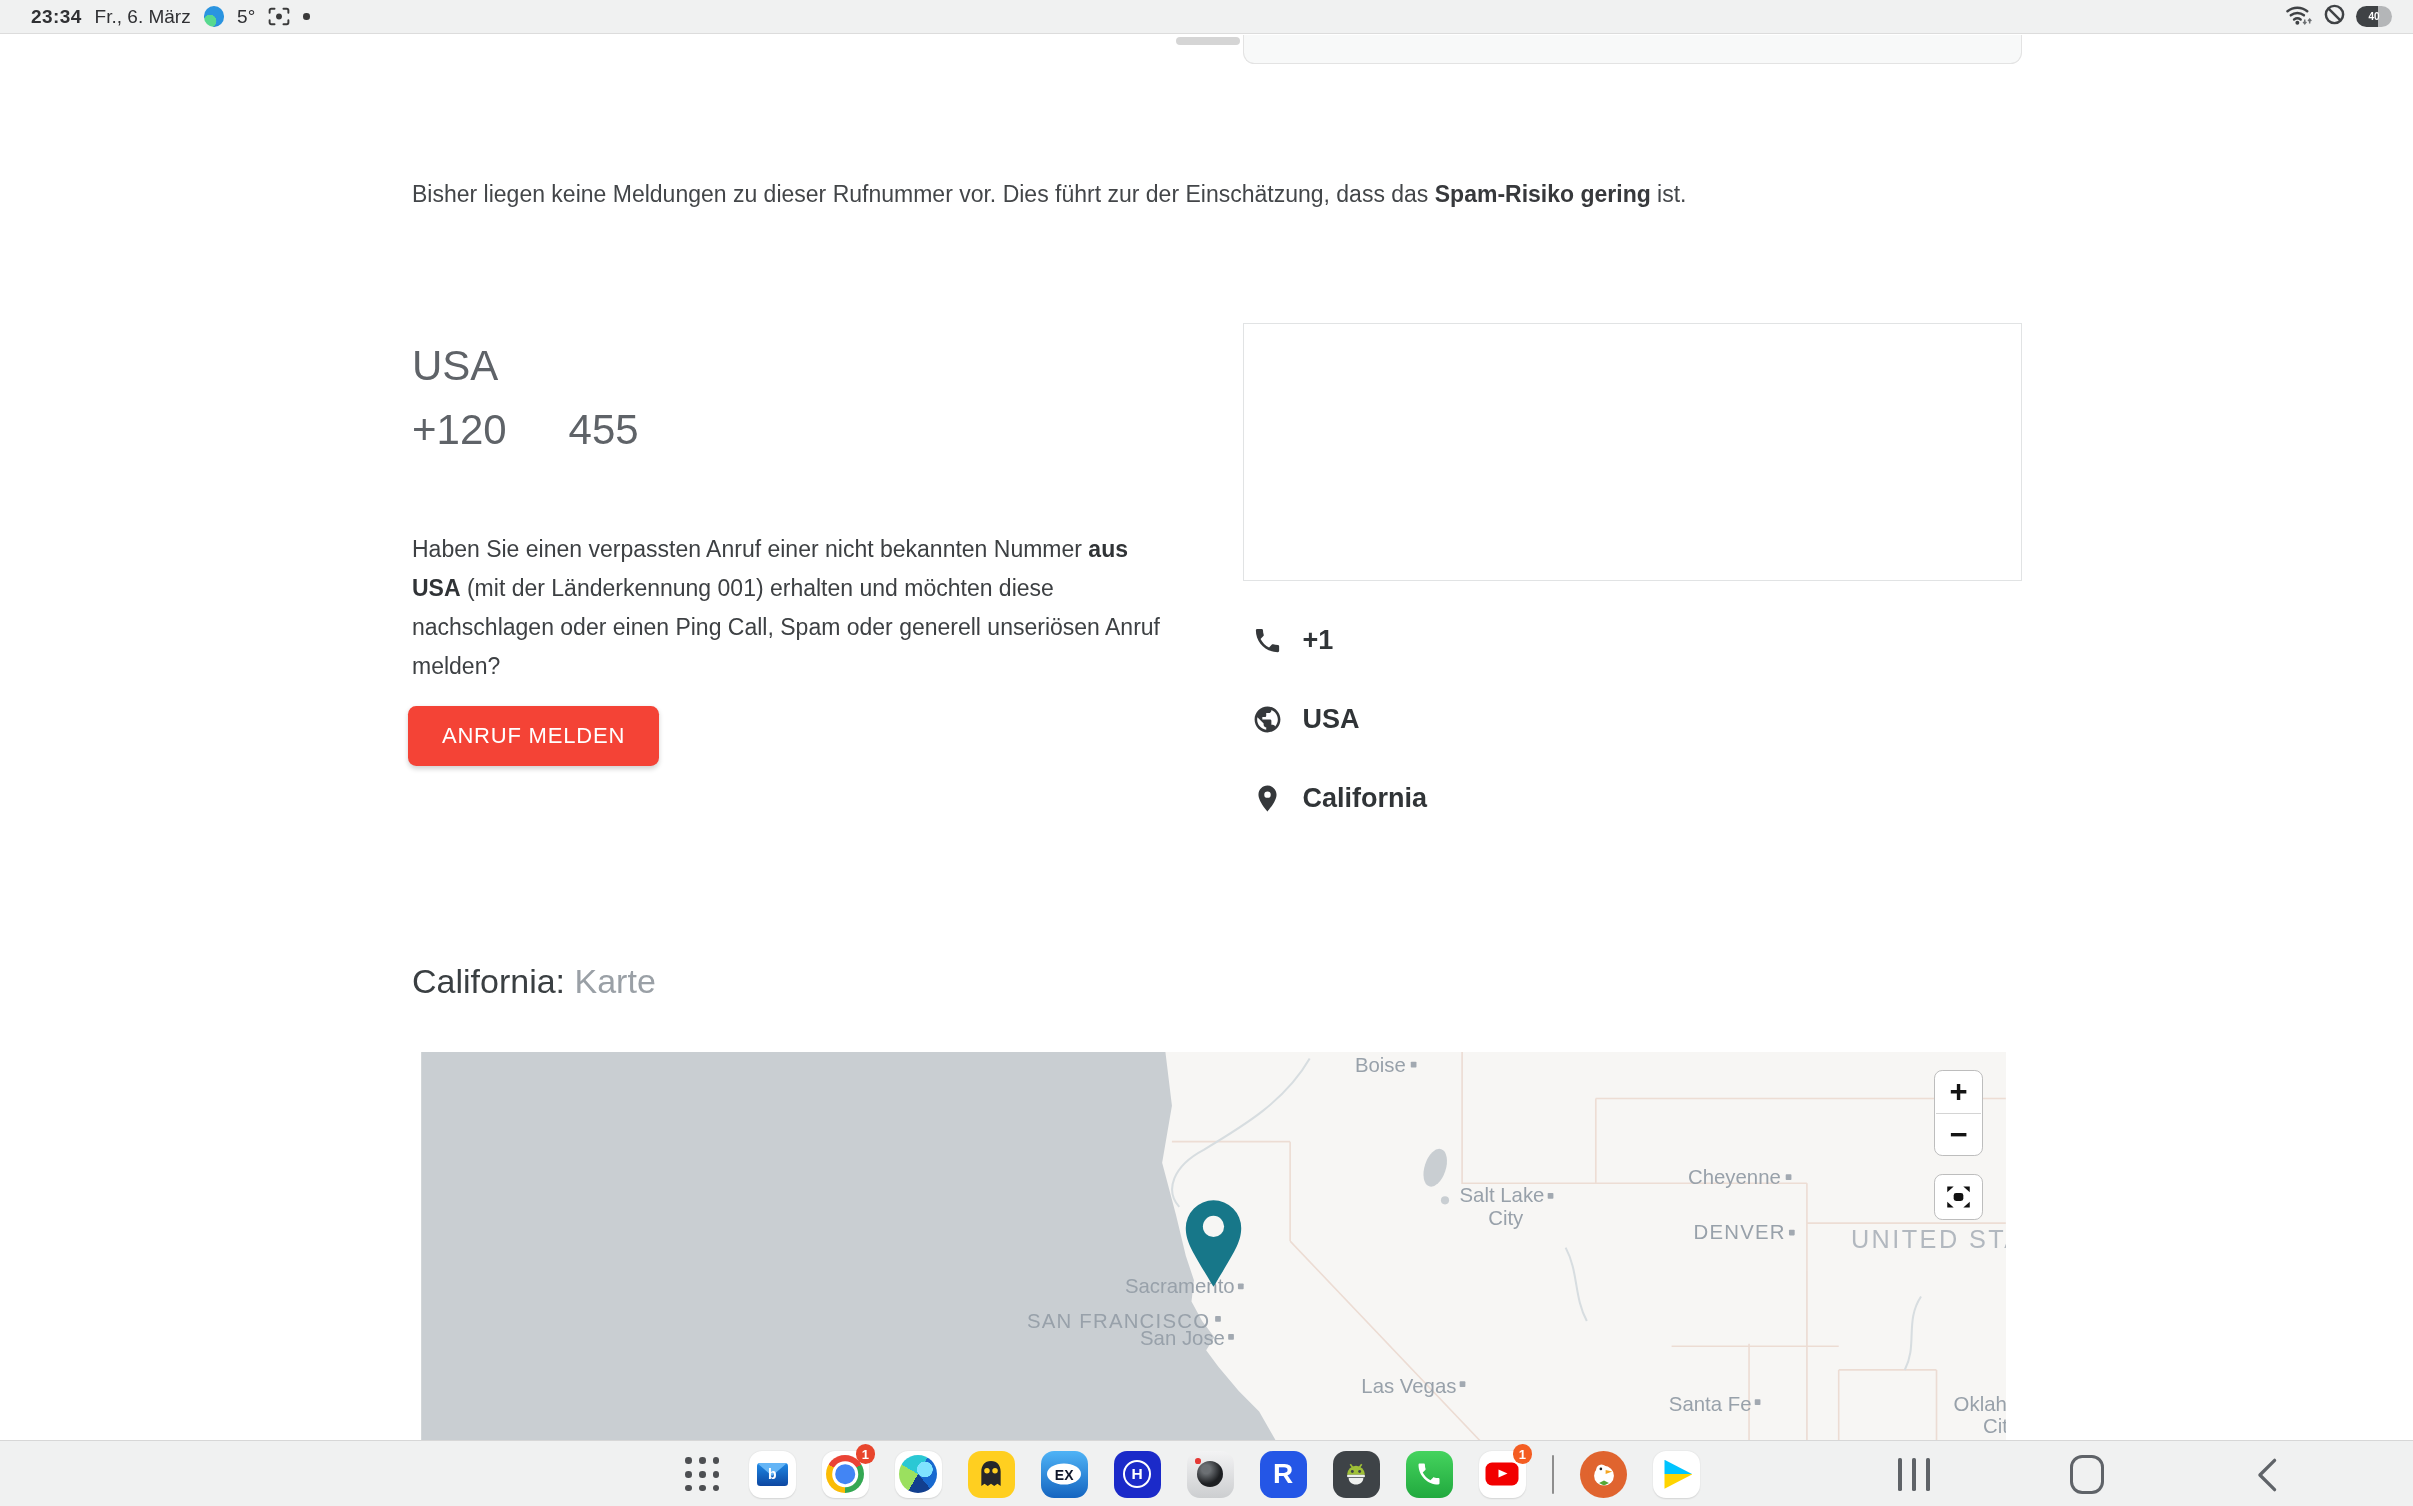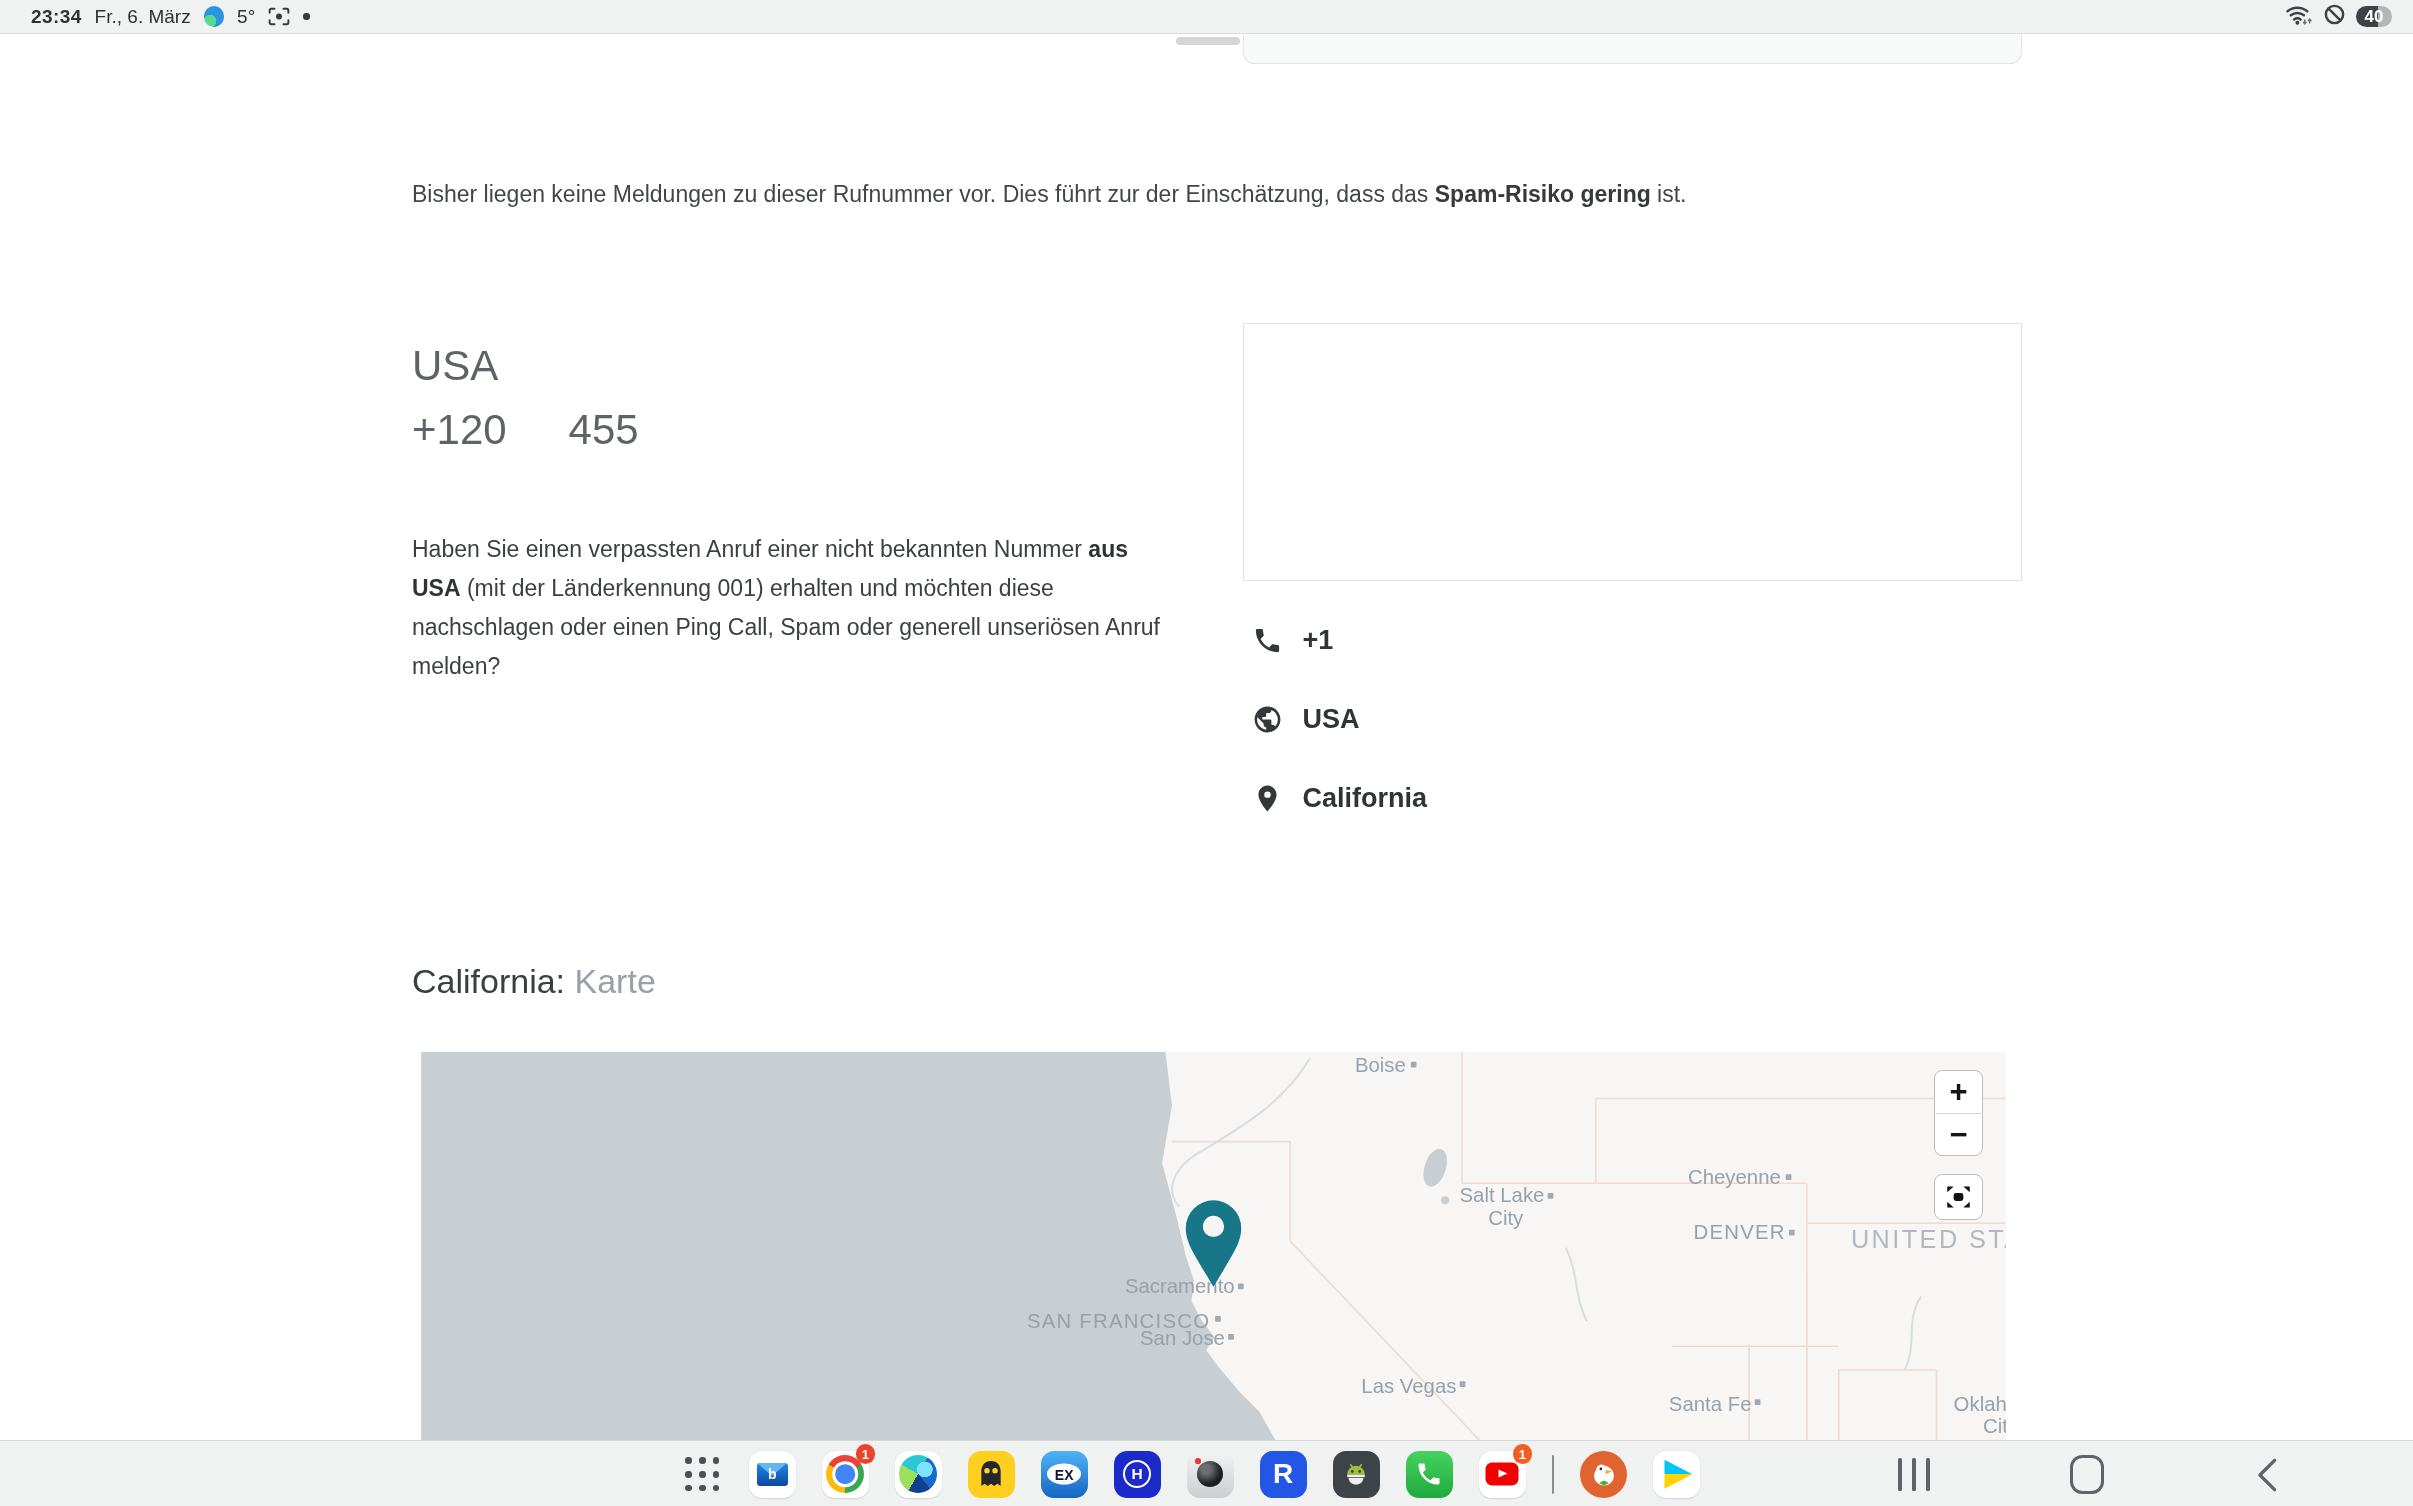--- a/index.html
+++ b/index.html
@@ -17,21 +17,21 @@
   .weather-dot { width:20.4px; height:20.4px; border-radius:50%;
     background:
       radial-gradient(circle at 30% 72%, #57d98f 0 30%, rgba(0,0,0,0) 32%),
       radial-gradient(circle at 60% 35%, #2a94e0 0 60%, #1767c0 100%); }
   .capture-ic { position:relative; width:22px; height:19px; }
   .capture-ic svg { display:block; }
   .tiny-dot { width:6.5px; height:6.5px; border-radius:50%; background:#3a3a3a; }
   .sb-right { margin-left:auto; display:flex; align-items:center; gap:9.8px; padding-right:21px; }
   .battery { position:relative; width:36px; height:21px; border-radius:10.6px;
     background:linear-gradient(to right,#3f4245 0 60%,#b4b6b8 60% 100%);
-    color:#fff; font-size:17px; font-weight:700; display:flex; align-items:center; justify-content:center; }
+    color:#fff; font-size:10px; font-weight:700; display:flex; align-items:center; justify-content:center; }
 
   
   .topbox { position:absolute; left:1243px; top:35px; width:779px; height:29px;
     background:#f8f9f9; border:0.8px solid #e3e3e3; border-top:none; border-radius:0 0 11.4px 11.4px; }
   .scroll-pill { position:absolute; left:1176px; top:37px; width:64px; height:8.2px;
     border-radius:4.1px; background:#d5d5d5; }
 
   
   .headline { position:absolute; left:412px; top:124px; font-size:28px; color:#4a4d51; white-space:nowrap; }
   .headline b { color:#3b3e42; font-weight:700; }
@@ -190,20 +190,21 @@
 
   <div class="country-name">USA</div>
   <div class="country-number">
     <span>+120</span><span class="num-gap"></span><span>455</span>
   </div>
 
   <div class="report-p">
     <span>Haben Sie einen verpassten Anruf einer nicht bekannten Nummer </span><b>aus USA</b><span> (mit der Länderkennung 001) erhalten und möchten diese nachschlagen oder einen Ping Call, Spam oder generell unseriösen Anruf melden?</span>
   </div>
 
+  <button class="report-btn">ANRUF MELDEN</button>
 
   <div class="infobox"></div>
 
   <div class="info-row" style="top:621px;">
     <svg width="31" height="31" viewBox="0 0 24 24">
         <path fill="#35383b" d="M6.62 10.79c1.44 2.83 3.76 5.14 6.59 6.59l2.2-2.2c.27-.27.67-.36 1.02-.24 1.12.37 2.33.57 3.57.57.55 0 1 .45 1 1V20c0 .55-.45 1-1 1-9.39 0-17-7.61-17-17 0-.55.45-1 1-1h3.5c.55 0 1 .45 1 1 0 1.25.2 2.45.57 3.57.11.35.03.74-.25 1.02l-2.2 2.2z"></path>
       </svg>
     <span class="info-label">+1</span>
   </div>
   <div class="info-row" style="top:700px;">

